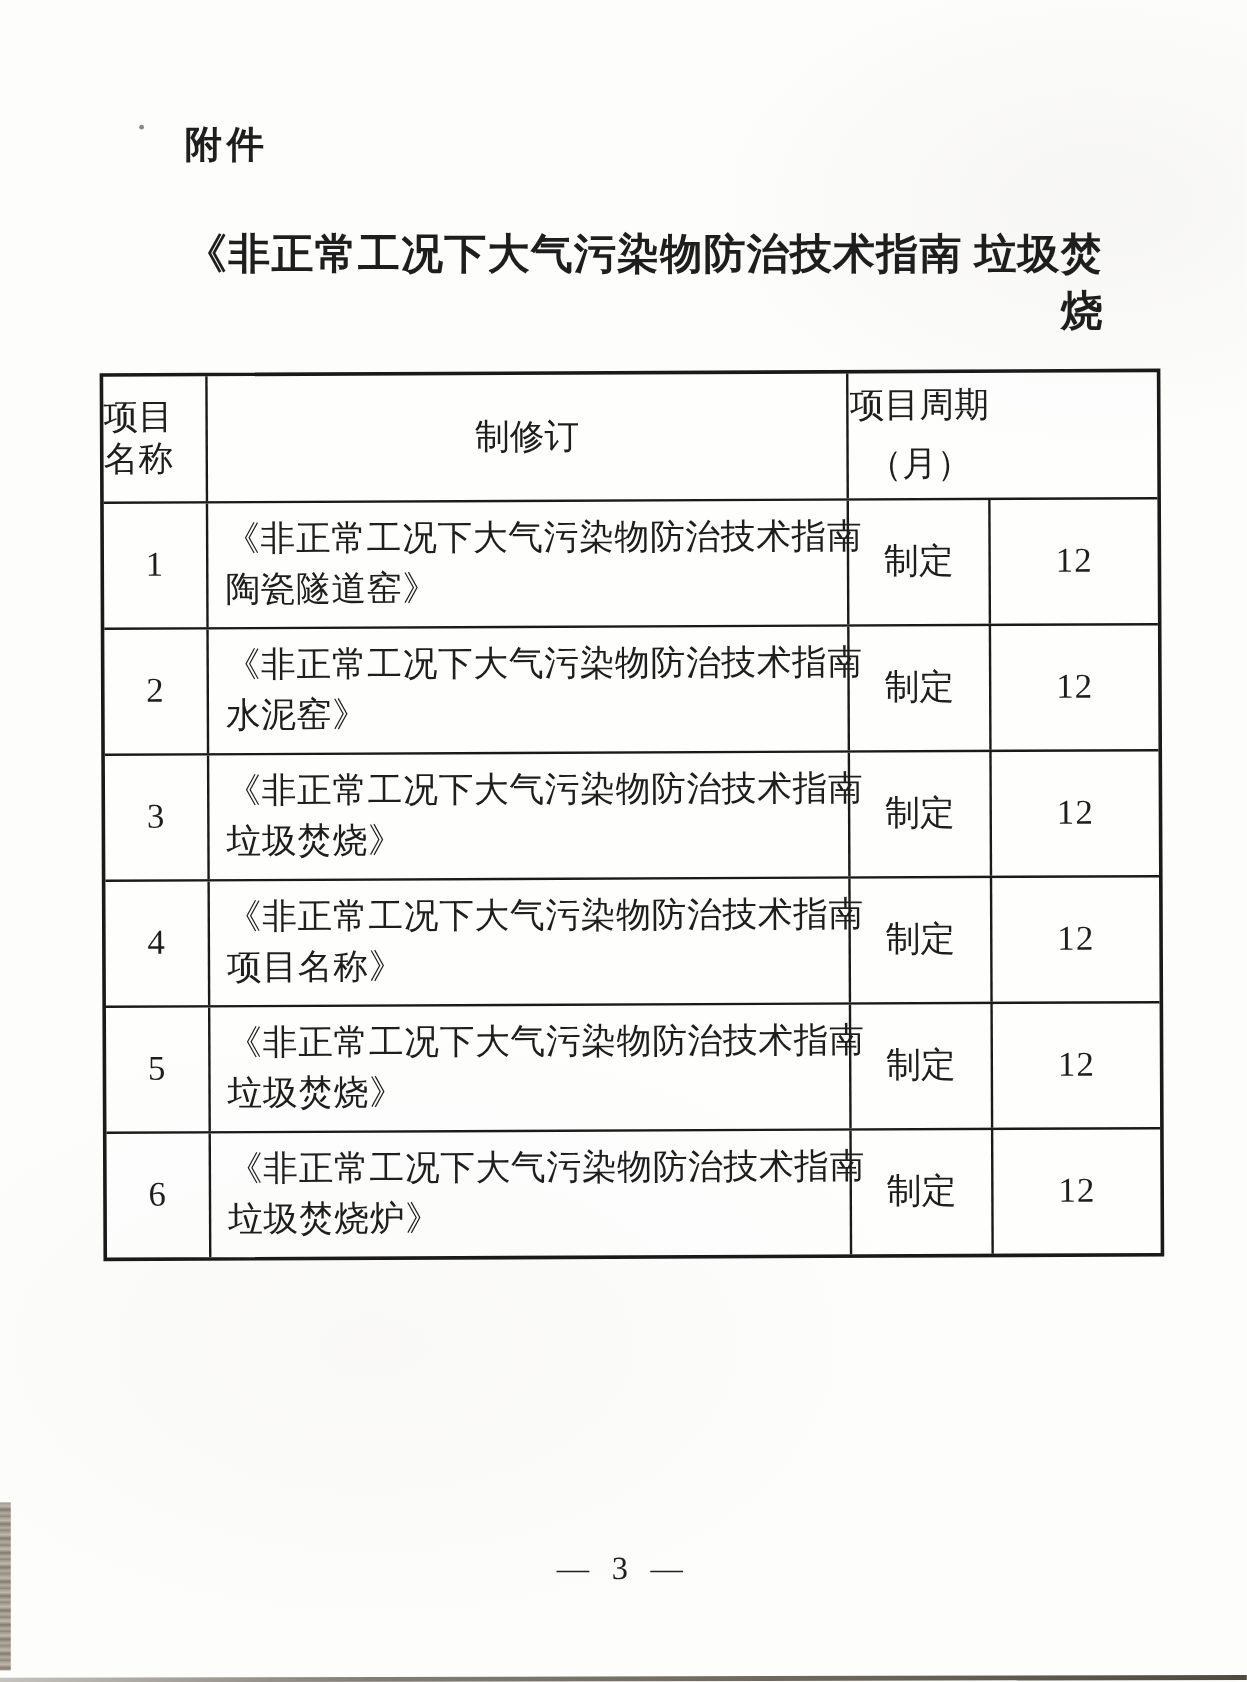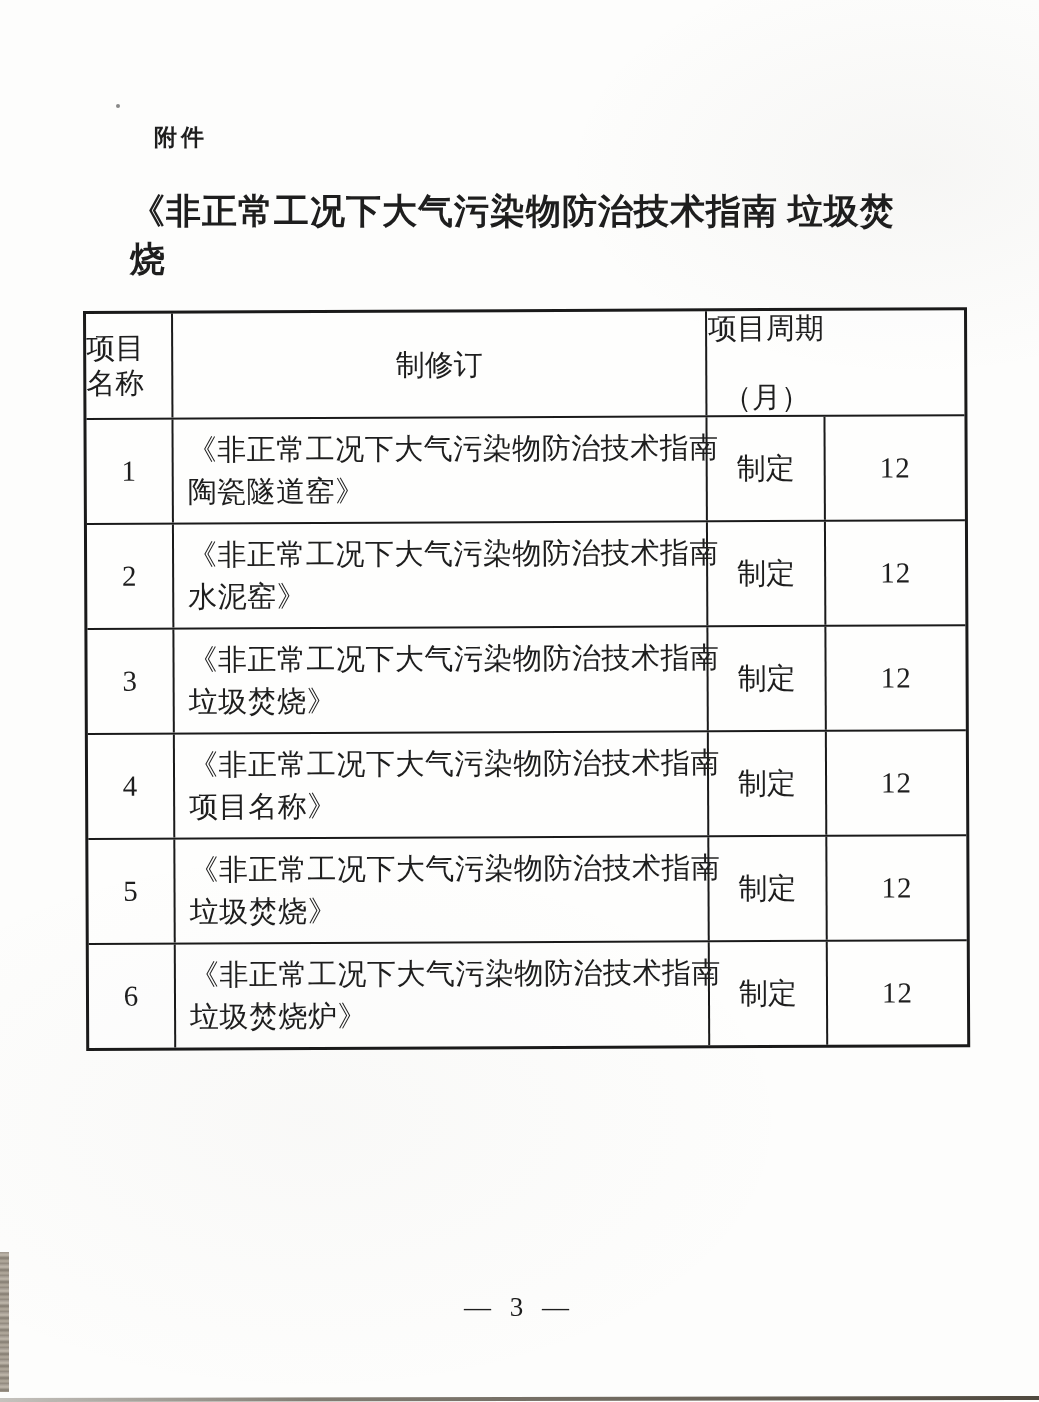--- a/index.html
+++ b/index.html
@@ -14,31 +14,31 @@
     background:
       radial-gradient(ellipse 500px 300px at 88% 12%, rgba(120,115,105,0.05), transparent 70%),
       radial-gradient(ellipse 700px 400px at 30% 80%, rgba(120,115,105,0.03), transparent 70%),
       #fdfdfc;
     font-family: "Liberation Serif", "DejaVu Serif", serif;
     color: #1e1e1e;
   }
   .attachment-label {
     position: absolute;
     left: 154px;
-    top: 122px;
-    font-size: 23px;
+    top: 100px;
+    font-size: 31px;
     font-weight: 600;
     letter-spacing: 4px;
   }
   .doc-title {
     position: absolute;
     left: 130px;
     top: 188px;
     width: 790px;
-    text-align: left;
+    text-align: right;
     font-size: 35px;
     font-weight: 700;
     line-height: 48px;
     letter-spacing: 1px;
   }
   .scan-table {
     position: absolute;
     left: 83px;
     top: 311px;
     width: 884px;
@@ -73,21 +73,21 @@
     padding: 6px 8px 6px 14px;
   }
   .td.name-cell .nline {
     white-space: nowrap;
     letter-spacing: 0.5px;
   }
   .period-head {
     display: flex;
     flex-direction: column;
     align-items: center;
-    justify-content: space-between;
+    justify-content: center;
     gap: 14px;
   }
   .num {
     font-family: "Liberation Serif", "DejaVu Serif", serif;
     letter-spacing: 1px;
   }
   .page-number {
     position: absolute;
     left: 0;
     width: 1039px;

